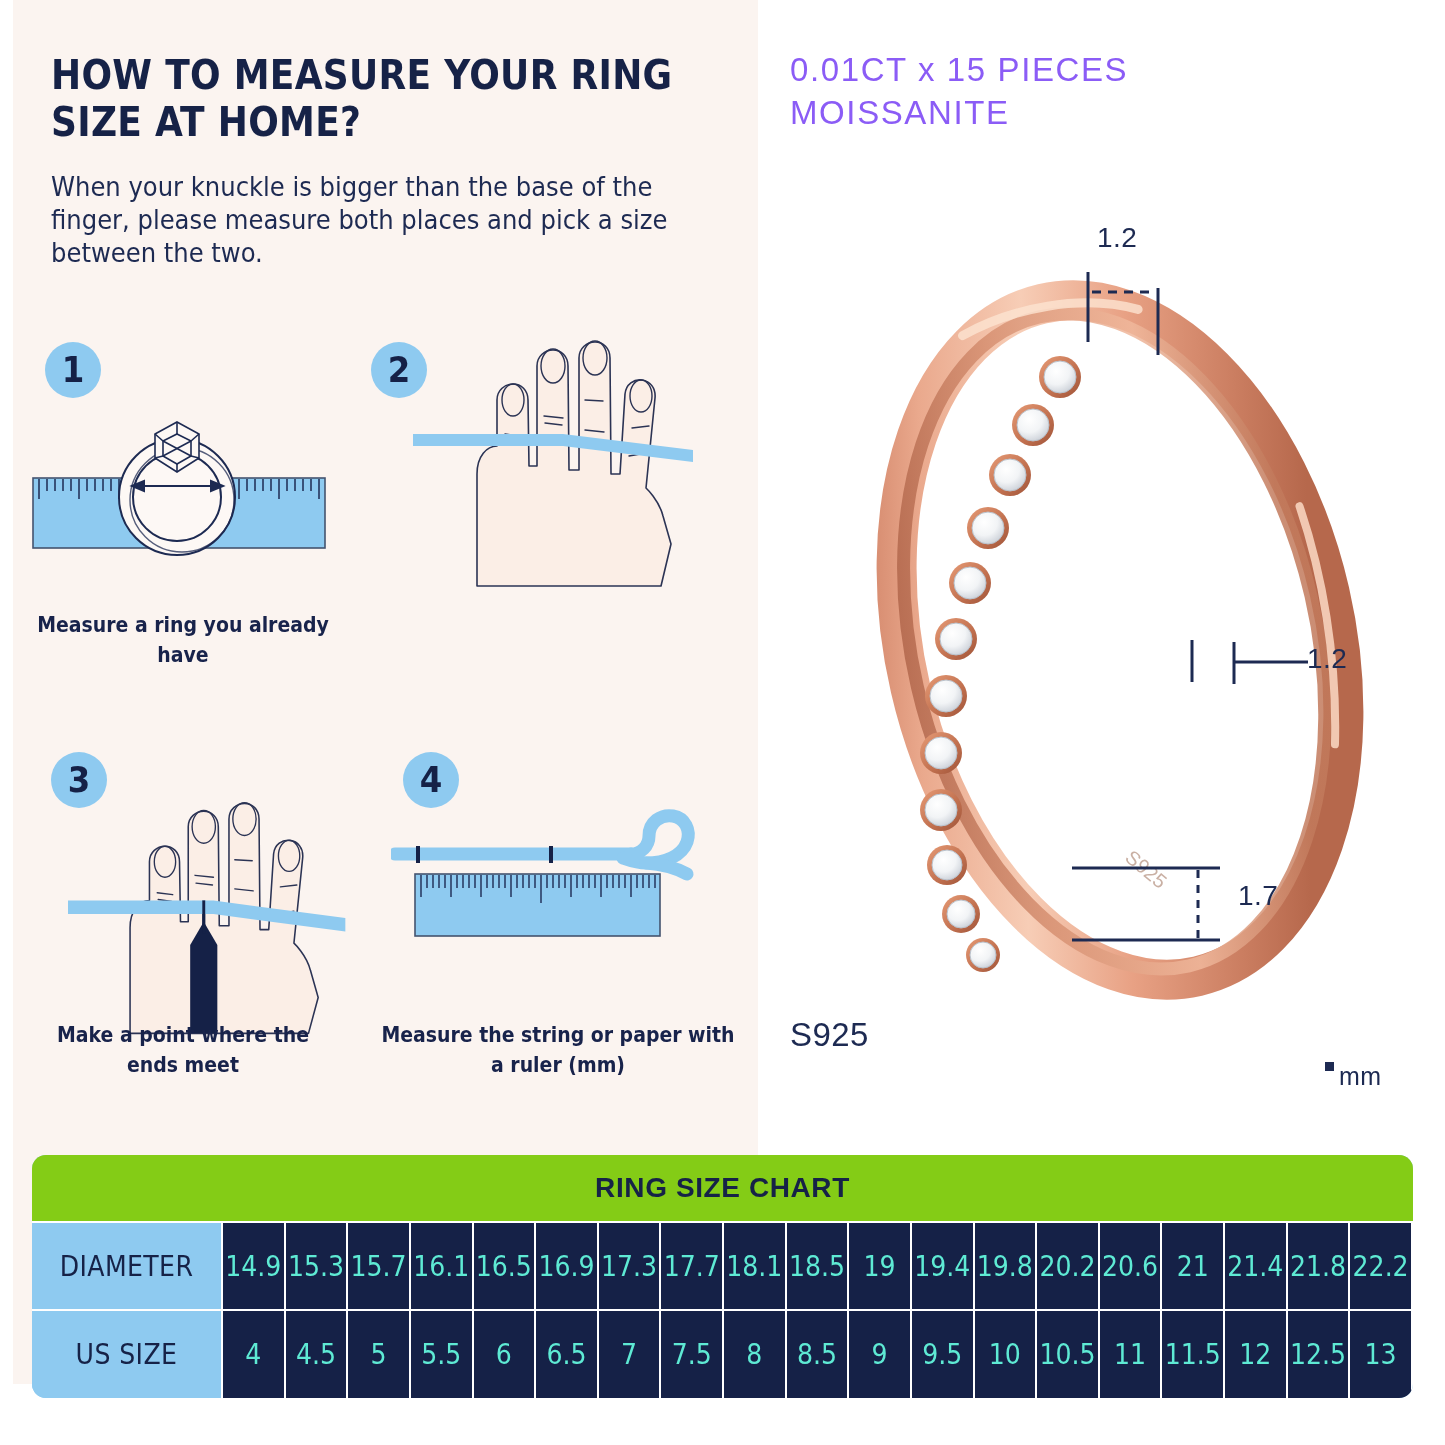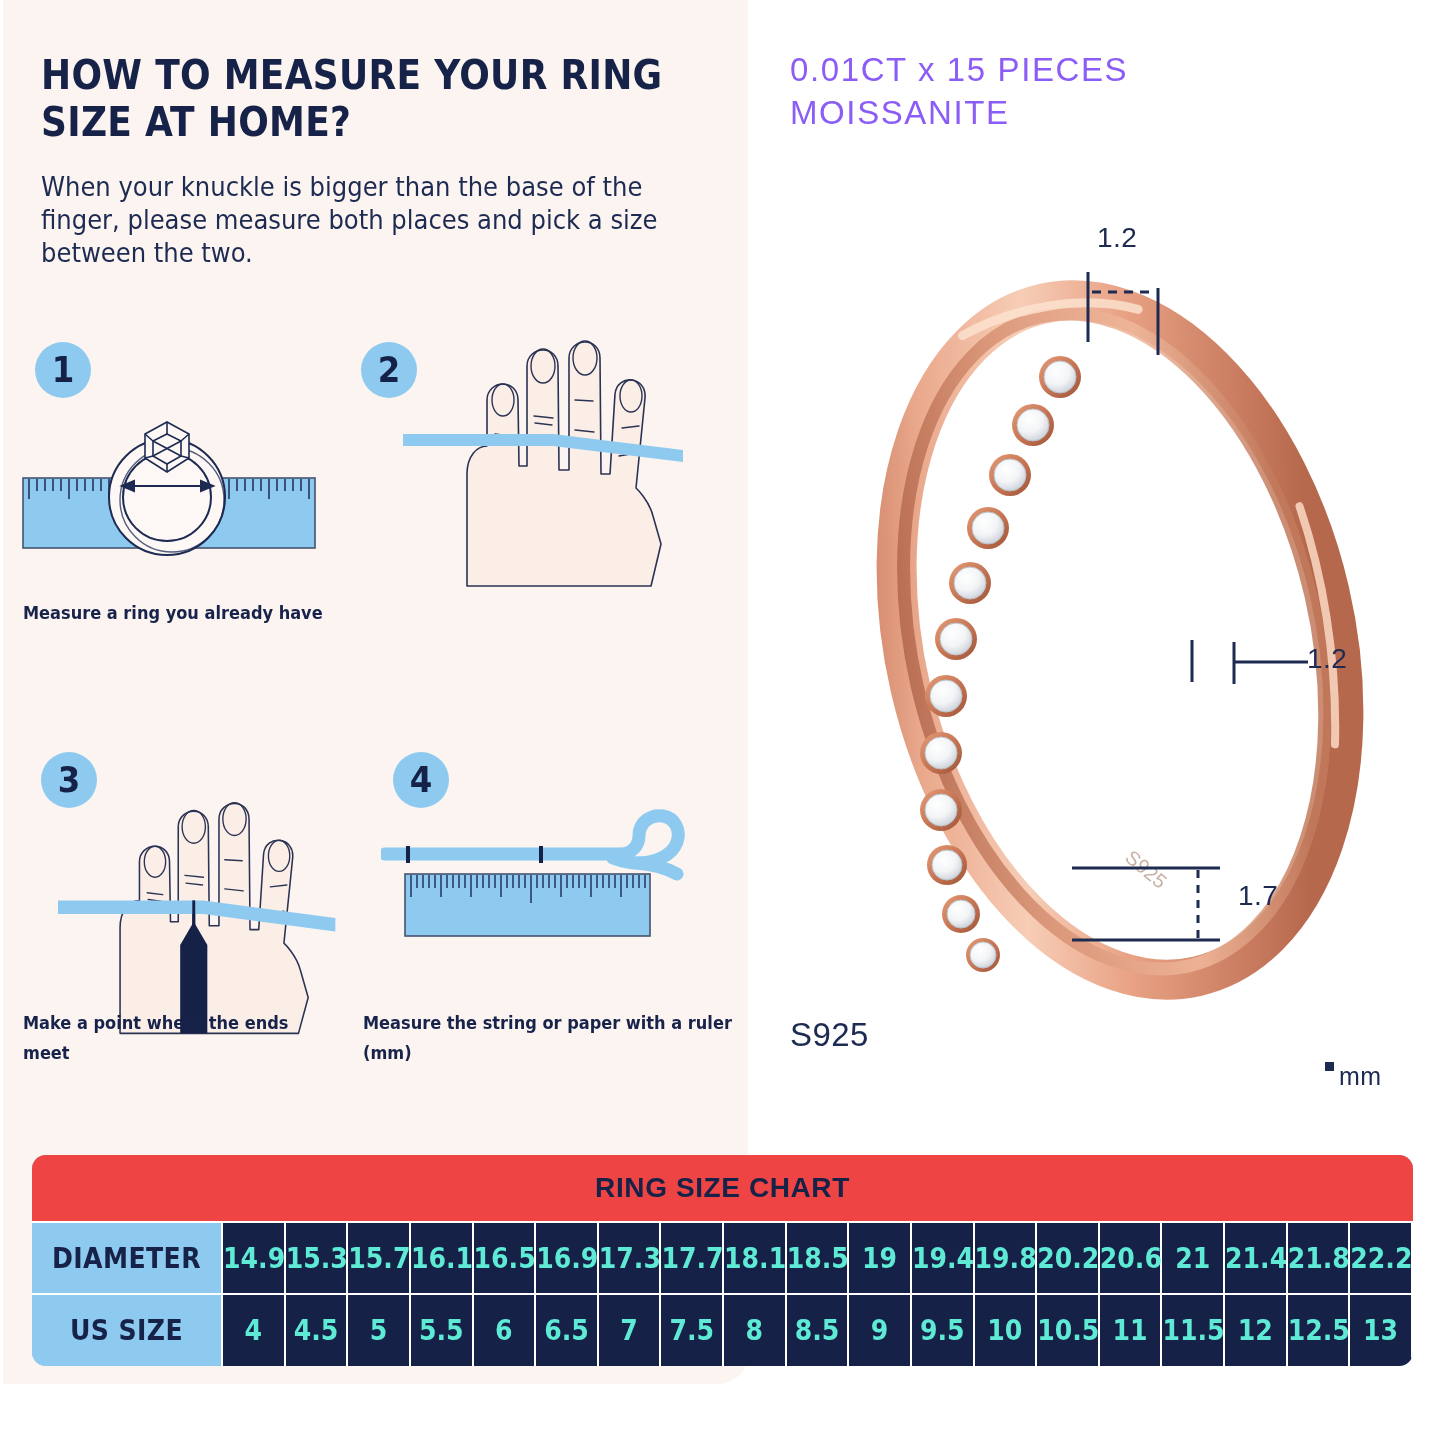--- a/index.html
+++ b/index.html
@@ -5,21 +5,21 @@
   * { margin:0; padding:0; box-sizing:border-box; }
   html,body { width:1445px; height:1445px; }
   body {
     background:#ffffff;
     font-family:"Liberation Sans", sans-serif;
     position:relative;
     overflow:hidden;
   }
   
   #left-panel{
-    position:absolute; left:3px; top:0; width:745px; height:1384px;
+    position:absolute; left:13px; top:0; width:745px; height:1384px;
     background:#fbf4f0;
     border-bottom-right-radius:30px;
   }
   #headline{
     position:absolute; left:38px; top:52px; width:660px;
     color:#162247;
     font-family:"DejaVu Sans Condensed","Liberation Sans Narrow","Liberation Sans",sans-serif;
     font-weight:bold;
     font-size:40px;
     line-height:47px;
@@ -39,26 +39,27 @@
     background:#8ecaf0;
     color:#152147;
     font-family:"DejaVu Sans Condensed","Liberation Sans Narrow","Liberation Sans",sans-serif;
     font-weight:bold;
     font-size:36px;
     display:flex;align-items:center;justify-content:center;
     line-height:1;
   }
   .caption{
     position:absolute;
-    text-align:left;
+    text-align:center;
     color:#18234b;
     font-family:"DejaVu Sans Condensed","Liberation Sans Narrow","Liberation Sans",sans-serif;
     font-weight:bold;
-    font-size:18px;
+    font-size:21px;
     line-height:30px;
+    margin-top:12px;
   }
   
   #prod-title{
     position:absolute; left:790px; top:48px; width:600px;
     color:#8b5cf6;
     font-size:33px;
     line-height:43px;
     letter-spacing:1.6px;
   }
   #prod-footer{
@@ -85,34 +86,34 @@
   
   #chart{
     position:absolute; left:32px; top:1155px;
     width:1381px;
     border-radius:14px;
     overflow:hidden;
     background:#8ecaf0;
   }
   #chart-title{
     height:66px;
-    background:#ef4444;
+    background:#84cc16;
     color:#162247;
     font-weight:bold;
     font-size:28px;
     letter-spacing:0.6px;
     display:flex;align-items:center;justify-content:center;
   }
   table{ border-collapse:collapse; width:100%; table-layout:fixed; }
   table td{
-    height:72px;
+    height:88px;
     text-align:center;
     vertical-align:middle;
     font-family:"DejaVu Sans Condensed","Liberation Sans Narrow","Liberation Sans",sans-serif;
-    font-weight:bold;
+    font-weight:normal;
     font-size:28px;
     border:2px solid #ffffff;
   }
   td.rowhead{
     width:190px;
     background:#8ecaf0;
     color:#162247;
     font-size:28px;
     letter-spacing:0.4px;
     border-left:none;

